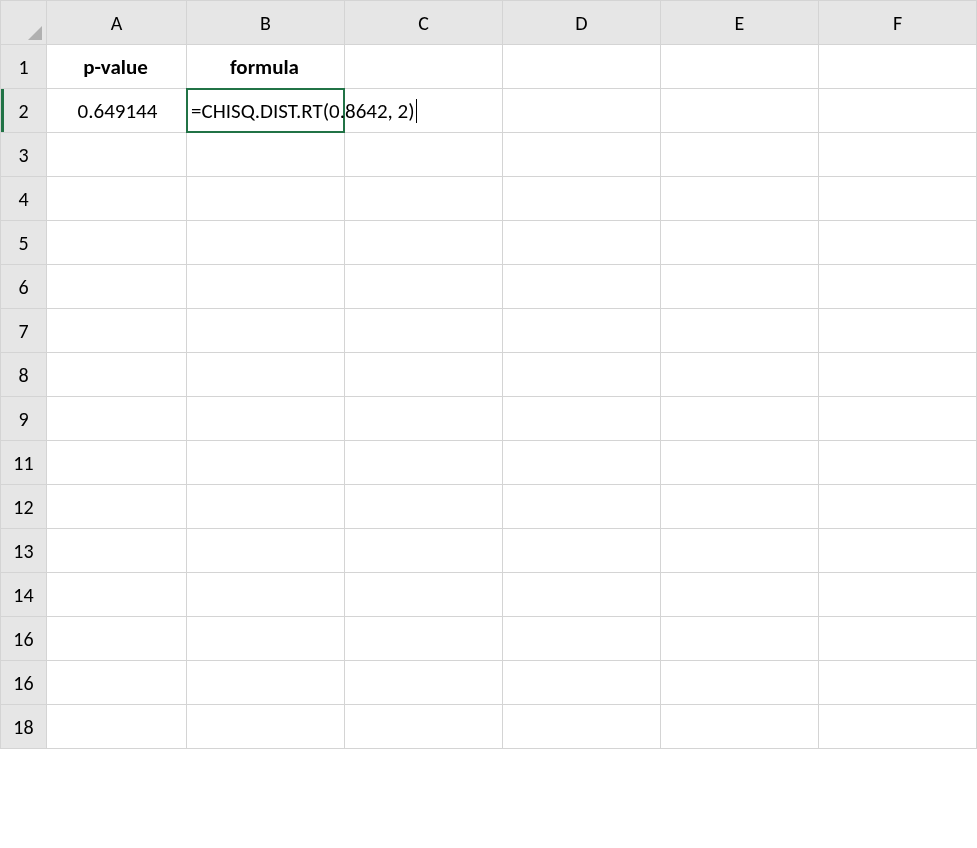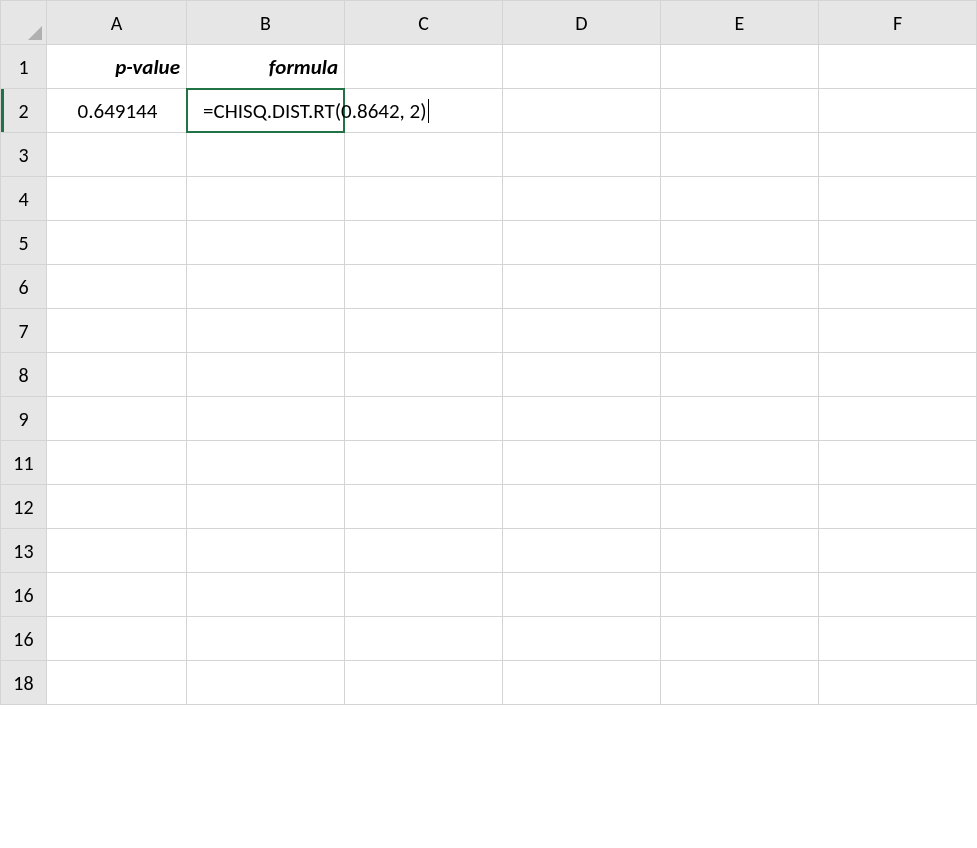--- a/index.html
+++ b/index.html
@@ -52,38 +52,38 @@
   .spreadsheet thead th.corner {
     width: 46px;
     min-width: 46px;
     max-width: 46px;
   }
   .spreadsheet td {
     padding: 0 6px;
     font-size: 21px;
   }
   .spreadsheet td.align-right { text-align: center; padding-right: 4px; }
-  .spreadsheet td.align-left { text-align: right; padding-left: 4px; font-style: italic; }
+  .spreadsheet td.align-left { text-align: center; padding-left: 4px; }
   .spreadsheet td.bold, .spreadsheet th.bold { font-weight: 700; }
 
   
   .spreadsheet td.editing {
     position: relative;
     padding: 0;
   }
   .spreadsheet td.editing .cell-border {
     position: absolute;
     inset: -1px;
     border: 2px solid #217346;
     pointer-events: none;
     z-index: 2;
   }
   .spreadsheet td.editing .cell-content {
     position: absolute;
-    left: 12px;
+    left: 0;
     top: 0;
     height: 100%;
     display: flex;
     align-items: center;
     padding: 0 4px;
     white-space: pre;
     z-index: 3;
     background: transparent;
   }
   .spreadsheet td.editing .cursor {
@@ -248,20 +248,29 @@
     <tr>
         <th class="row-hdr">13</th>
         <td></td>
         <td></td>
         <td></td>
         <td></td>
         <td></td>
         <td></td>
       </tr>
     <tr>
+        <th class="row-hdr">14</th>
+        <td></td>
+        <td></td>
+        <td></td>
+        <td></td>
+        <td></td>
+        <td></td>
+      </tr>
+    <tr>
         <th class="row-hdr">16</th>
         <td></td>
         <td></td>
         <td></td>
         <td></td>
         <td></td>
         <td></td>
       </tr>
     <tr>
         <th class="row-hdr">16</th>

